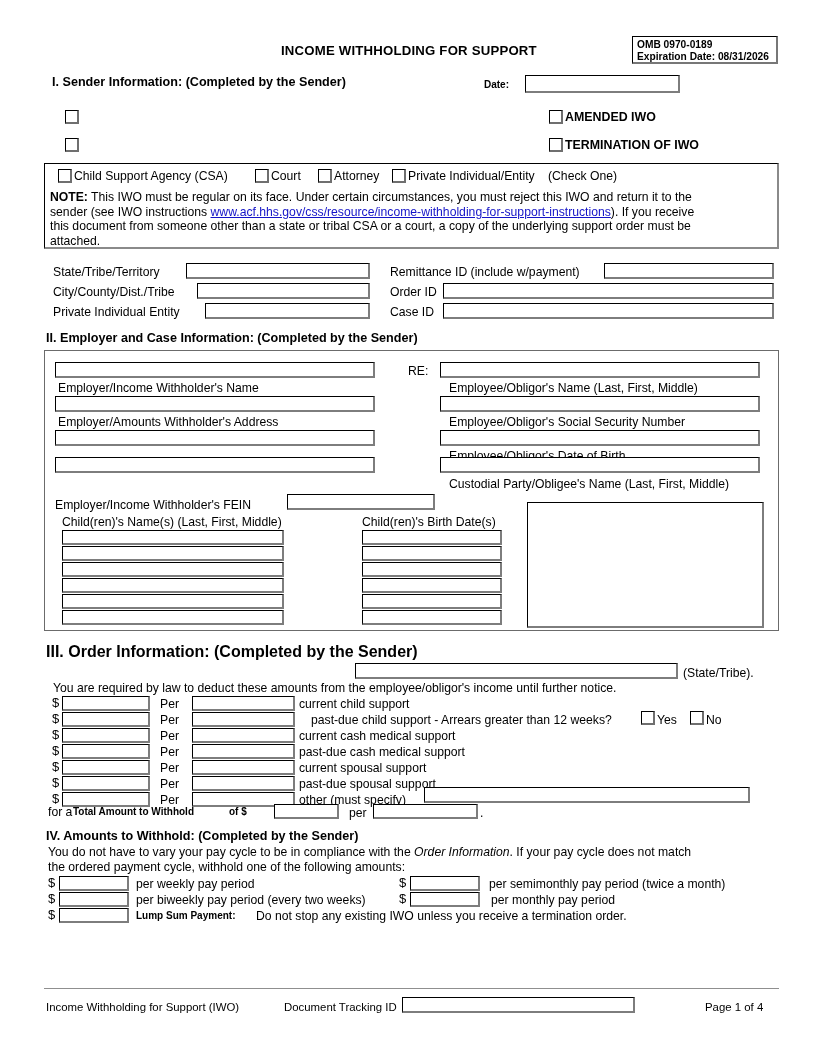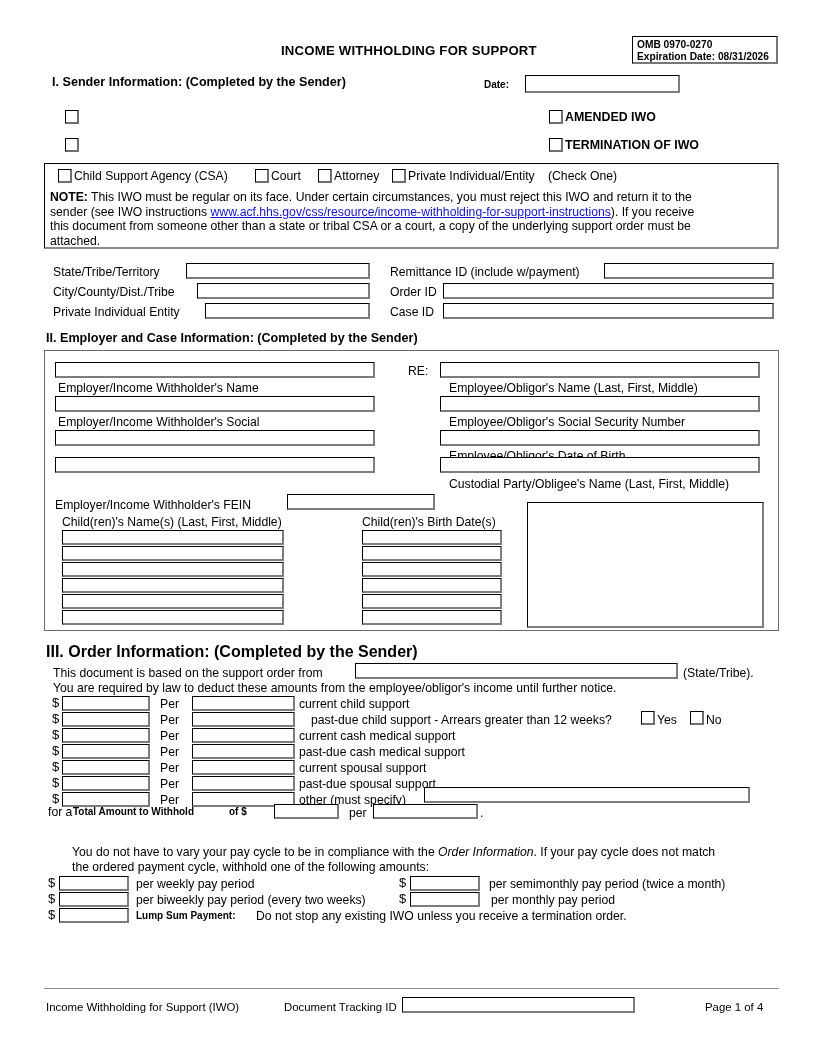--- a/index.html
+++ b/index.html
@@ -130,21 +130,21 @@
   }
 </style>
 </head>
 <body>
 
 <div class="page">
 
   <div class="title" style="left:281px; top:43px;">INCOME WITHHOLDING FOR SUPPORT</div>
 
   <div class="omb" style="left:632px; top:36px; width:146px; height:28px;">
-    <div>OMB 0970-0270</div>
+    <div>OMB 0970-0189</div>
     <div>Expiration Date: 08/31/2026</div>
   </div>
 
   <div class="lbl-b" style="left:52px; top:75px; font-size:12.6px;">I.  Sender Information:  (Completed by the Sender)</div>
 
   <div class="lbl-b" style="left:484px; top:78px;">Date:</div>
   <input class="fld" style="left: 525px; top: 75px; width: 155px; height: 18px;" value="">
 
   <input type="checkbox" class="cbx" style="left: 65px; top: 110px;">
 
@@ -198,21 +198,21 @@
   <input class="fld" style="left: 443px; top: 303px; width: 331px; height: 16px;" value="">
 
   <div class="lbl-b" style="left:46px; top:331px; font-size:12.6px;">II. Employer and Case Information:  (Completed by the Sender)</div>
 
   <div class="frame-thin" style="left:44px; top:350px; width:735px; height:281px;"></div>
 
   <input class="fld" style="left: 55px; top: 362px; width: 320px; height: 16px;" value="">
   <div class="lbl" style="left:58px; top:381px;">Employer/Income Withholder's Name</div>
 
   <input class="fld" style="left: 55px; top: 396px; width: 320px; height: 16px;" value="">
-  <div class="lbl" style="left:58px; top:415px;">Employer/Income Withholder's Social</div>
+  <div class="lbl" style="left:58px; top:415px;">Employer/Amounts Withholder's Address</div>
 
   <input class="fld" style="left: 55px; top: 430px; width: 320px; height: 16px;" value="">
   <input class="fld" style="left: 55px; top: 457px; width: 320px; height: 16px;" value="">
 
   <div class="lbl" style="left:408px; top:364px;">RE:</div>
   <input class="fld" style="left: 440px; top: 362px; width: 320px; height: 16px;" value="">
   <div class="lbl" style="left:449px; top:381px;">Employee/Obligor's Name (Last, First, Middle)</div>
 
   <input class="fld" style="left: 440px; top: 396px; width: 320px; height: 16px;" value="">
   <div class="lbl" style="left:449px; top:415px;">Employee/Obligor's Social Security Number</div>
@@ -240,21 +240,20 @@
   <input class="fld" style="left: 362px; top: 546px; width: 140px; height: 15px;">
   <input class="fld" style="left: 362px; top: 562px; width: 140px; height: 15px;">
   <input class="fld" style="left: 362px; top: 578px; width: 140px; height: 15px;">
   <input class="fld" style="left: 362px; top: 594px; width: 140px; height: 15px;">
   <input class="fld" style="left: 362px; top: 610px; width: 140px; height: 15px;">
 
   <textarea class="fld" style="left: 527px; top: 502px; width: 237px; height: 126px; resize: none;" value=""></textarea>
 
   <div class="lbl-b" style="left:46px; top:645px; font-size:16px;">III. Order Information: (Completed by the Sender)</div>
 
-  <div class="lbl" style="left:53px; top:666px;">This document is based on the support order from</div>
   <input class="fld" style="left: 355px; top: 663px; width: 323px; height: 16px;" value="">
   <div class="lbl" style="left:683px; top:666px;">(State/Tribe).</div>
 
   <div class="lbl" style="left:53px; top:681px;">You are required by law to deduct these amounts from the employee/obligor's income until further notice.</div>
 
   <div class="dollar" style="left:52px; top:695px;">$</div>
   <input class="fld" style="left: 62px; top: 696px; width: 88px; height: 15px;">
   <div class="lbl" style="left:160px; top:697px;">Per</div>
   <input class="fld" style="left: 192px; top: 696px; width: 103px; height: 15px;">
   <div class="lbl" style="left:299px; top:697px;">current child support</div>
@@ -301,22 +300,23 @@
   <input class="fld" style="left: 424px; top: 787px; width: 326px; height: 16px;" value="">
 
   <div class="lbl" style="left:48px; top:805px;">for a</div>
   <div class="lbl-b" style="left:73px; top:805px;">Total Amount to Withhold</div>
   <div class="lbl-b" style="left:229px; top:805px;">of $</div>
   <input class="fld" style="left: 274px; top: 804px; width: 65px; height: 15px;" value="">
   <div class="lbl" style="left:349px; top:806px;">per</div>
   <input class="fld" style="left: 373px; top: 804px; width: 105px; height: 15px;" value="">
   <div class="lbl" style="left:480px; top:806px;">.</div>
 
-
-  <div class="note-txt" style="left:48px; top:845px; width:730px;margin-left:24px;">
+  <div class="lbl-b" style="left:46px; top:829px; font-size:12.6px;">IV.  Amounts to Withhold:  (Completed by the Sender)</div>
+
+  <div class="note-txt" style="left:48px; top:845px; width:730px;">
     <span>You do not have to vary your pay cycle to be in compliance with the </span><span class="ital">Order Information</span><span>.  If your pay cycle does not match</span><br>
     <span>the ordered payment cycle, withhold one of the following amounts:</span>
   </div>
 
   <div class="dollar" style="left:48px; top:875px;">$</div>
   <input class="fld" style="left: 59px; top: 876px; width: 70px; height: 15px;" value="">
   <div class="lbl" style="left:136px; top:877px;">per weekly pay period</div>
 
   <div class="dollar" style="left:399px; top:875px;">$</div>
   <input class="fld" style="left: 410px; top: 876px; width: 70px; height: 15px;" value="">

